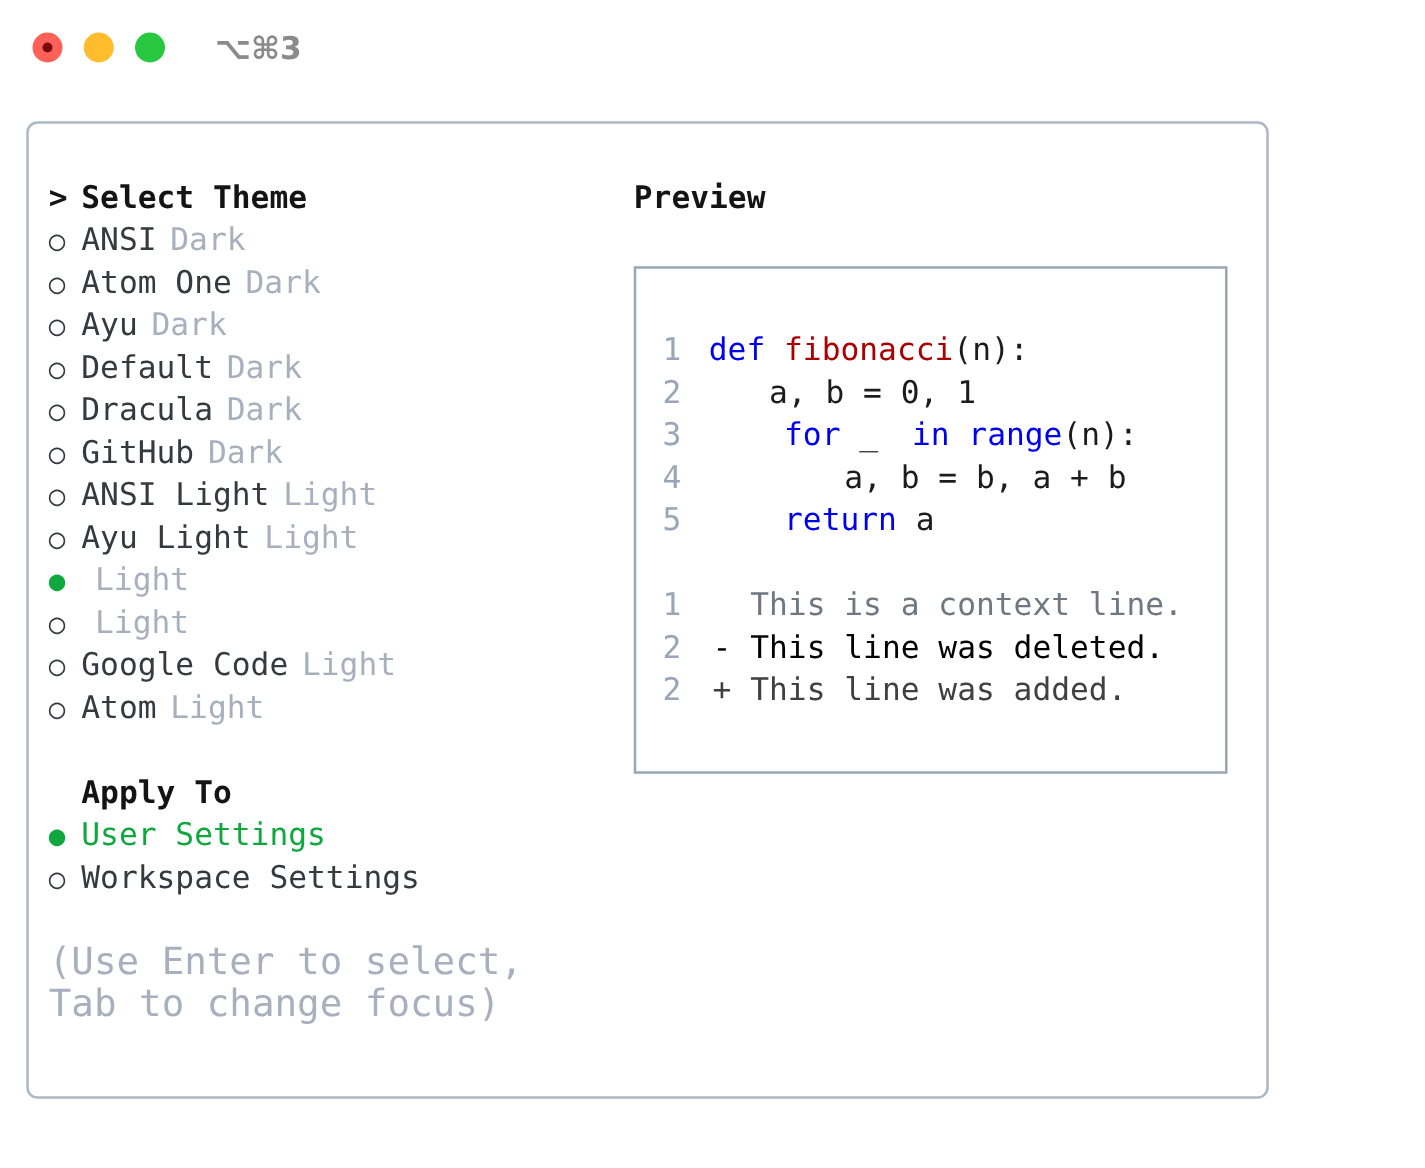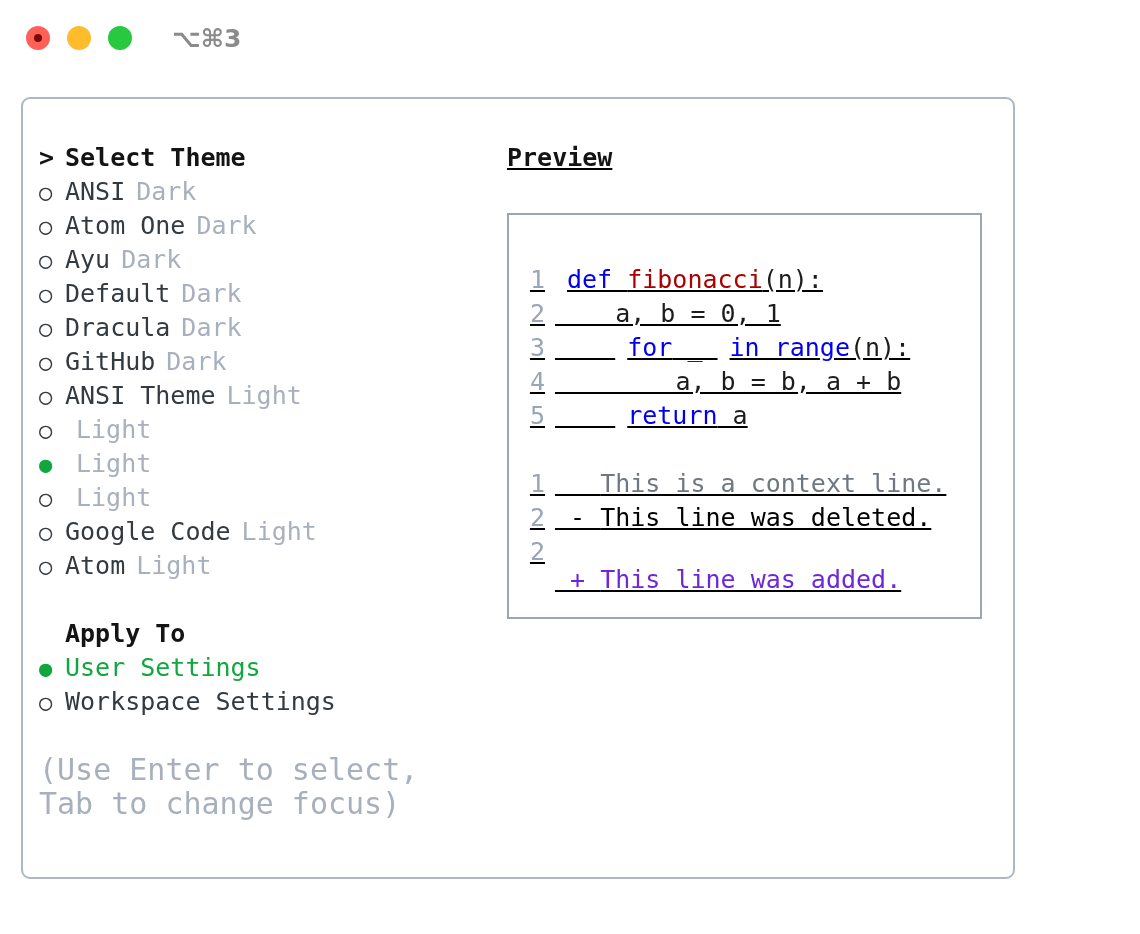--- a/index.html
+++ b/index.html
@@ -63,21 +63,21 @@
     background: #ffffff;
   }
 
   .columns {
     position: absolute;
     left: 0; top: 0;
     width: 100%; height: 100%;
     display: flex;
   }
   .col-left  { width: 466px; padding: 42px 0 0 16px; }
-  .col-right { flex: 1; padding: 42px 15px 0 14px; text-decoration: underline; }
+  .col-right { flex: 1; padding: 42px 15px 0 14px; }
 
   
   .head-row {
     display: flex;
     align-items: baseline;
     font-size: 25px;
     font-weight: 700;
     color: #141414;
     height: 34px;
     line-height: 34px;
@@ -166,21 +166,21 @@
   .code-text { color: #1c1c1c; }
 
   .kw  { color: #0000ee; margin-left: 12px; }
   .fn  { color: #aa0000; }
   .pl  { color: #1c1c1c; }
 
   .gap-line { height: 34px; }
 
   .diff-ctx { color: #6f7780; }
   .diff-del { color: #000000; }
-  .diff-add { color: #6d28d9; margin-top: 28px; }
+  .diff-add { color: #404040; }
 </style>
 </head>
 <body>
 
 <div id="app">
 
   <div class="titlebar">
     <div class="lights">
       <div class="light red">
         <div class="dot"></div>
@@ -227,25 +227,26 @@
               <span class="opt-label">Dracula</span>
               <span class="opt-tag">Dark</span>
             </div>
             <div class="opt">
               <span class="marker">○</span>
               <span class="opt-label">GitHub</span>
               <span class="opt-tag">Dark</span>
             </div>
             <div class="opt">
               <span class="marker">○</span>
-              <span class="opt-label">ANSI Theme</span>
-              <span class="opt-tag">Light</span>
-            </div>
-            <div class="opt">
-              <span class="marker">○</span>
+              <span class="opt-label">ANSI Light</span>
+              <span class="opt-tag">Light</span>
+            </div>
+            <div class="opt">
+              <span class="marker">○</span>
+              <span class="opt-label">Ayu Light</span>
               <span class="opt-tag">Light</span>
             </div>
             <div class="opt sel">
               <span class="marker">●</span>
               <span class="opt-tag">Light</span>
             </div>
             <div class="opt">
               <span class="marker">○</span>
               <span class="opt-tag">Light</span>
             </div>

